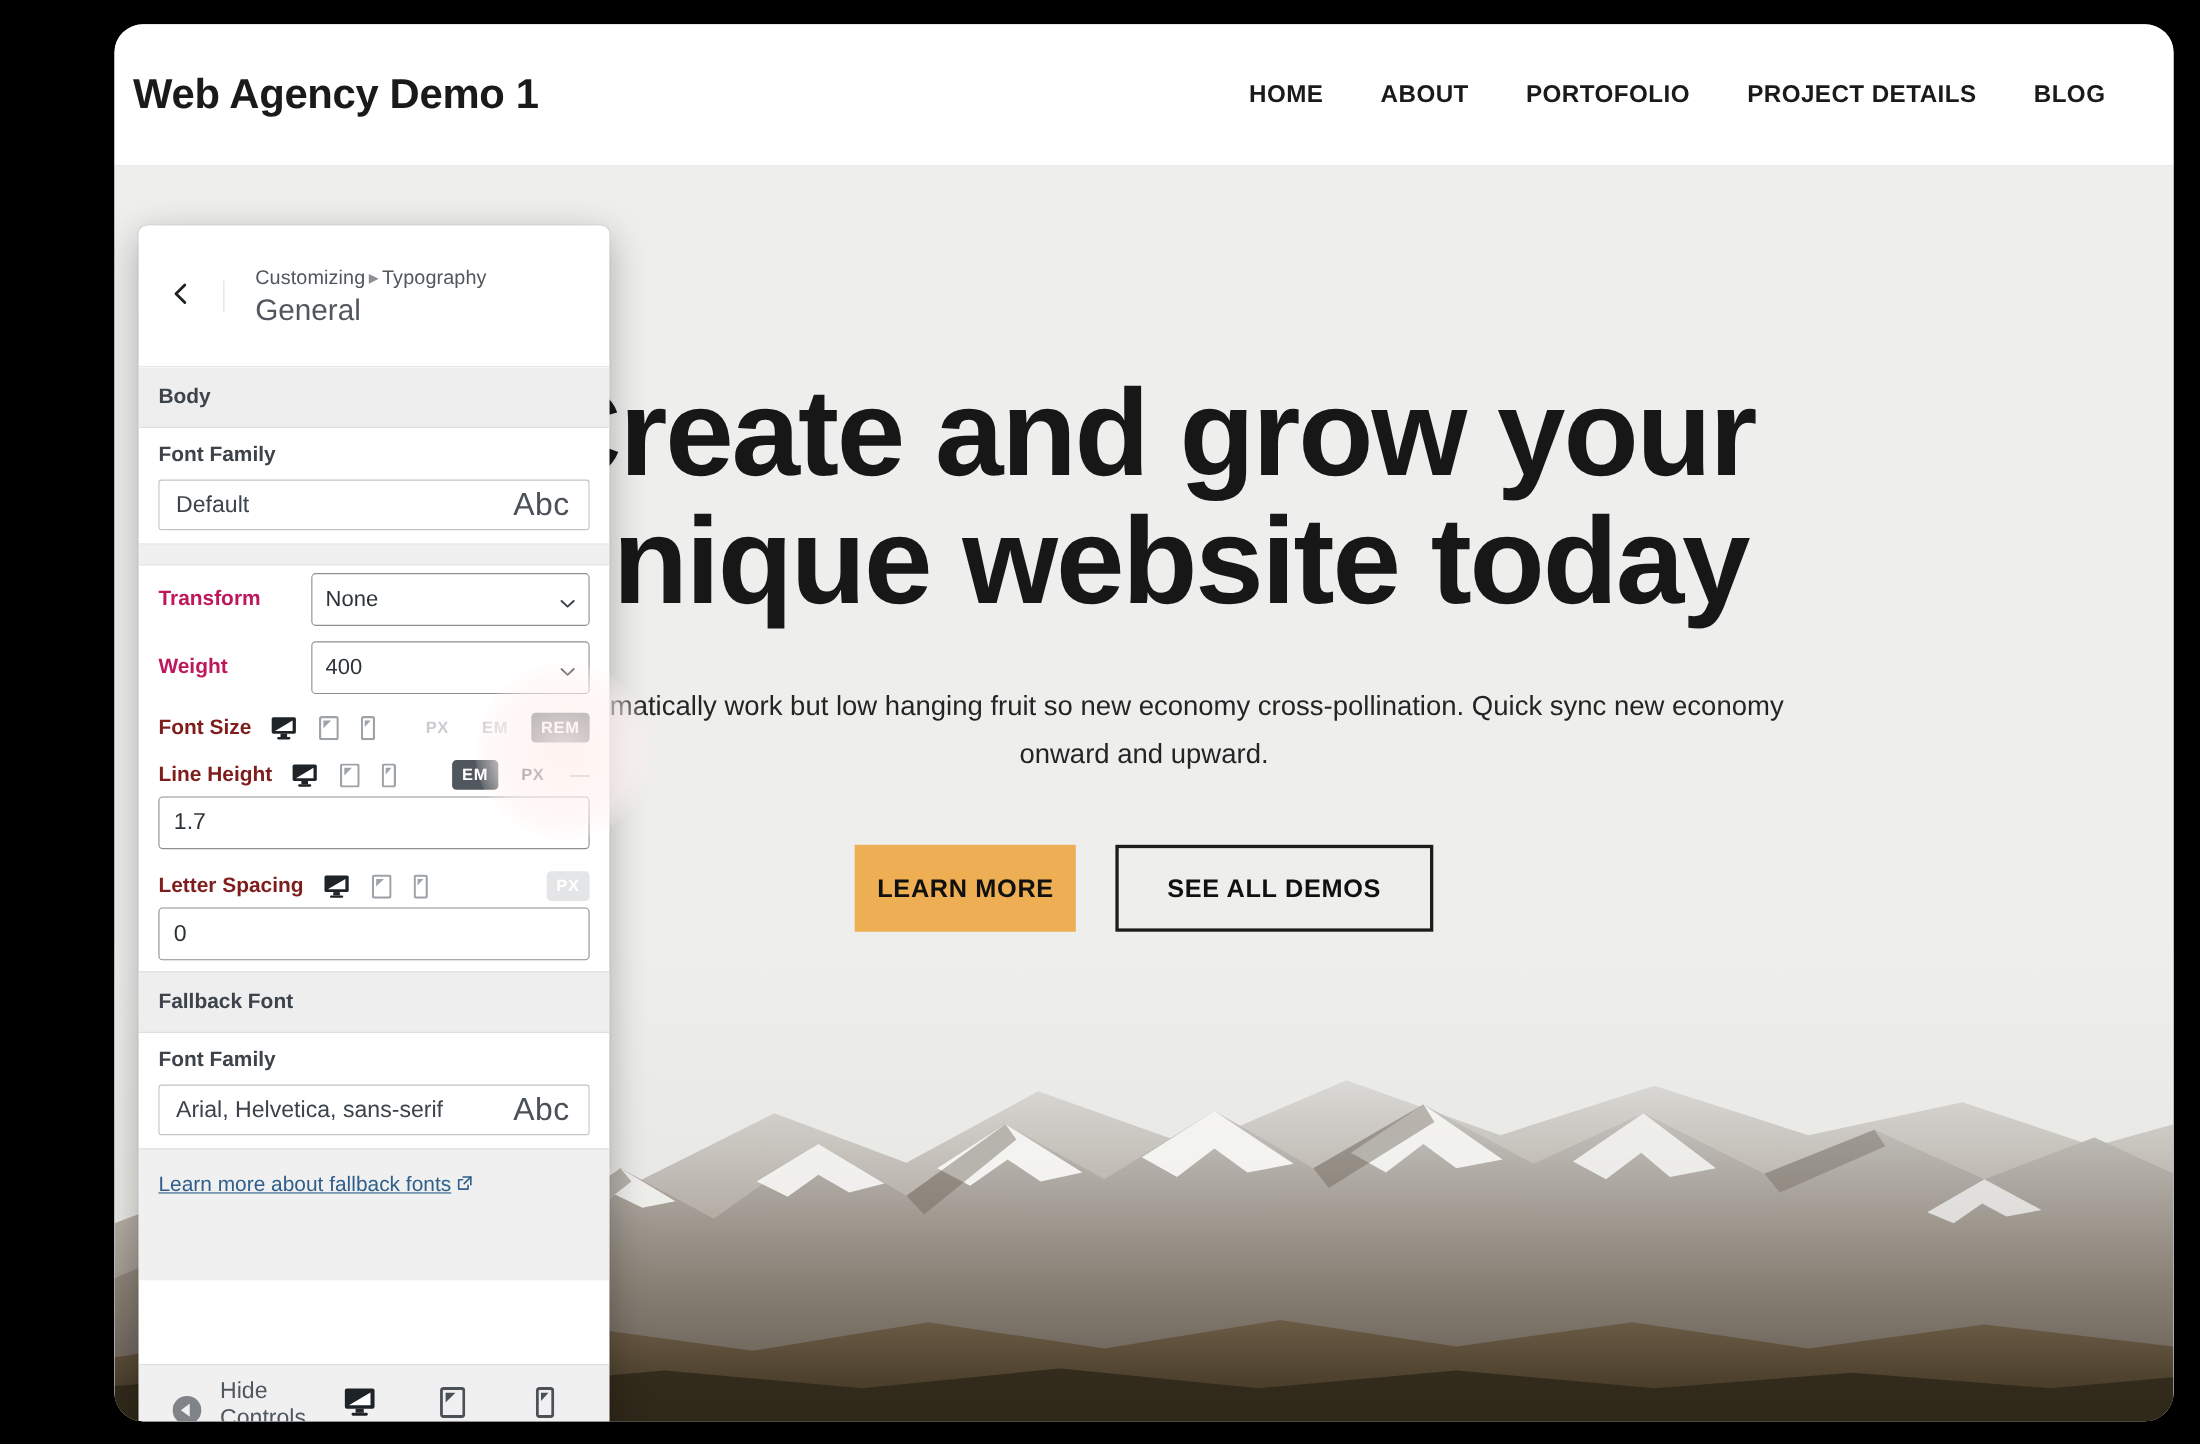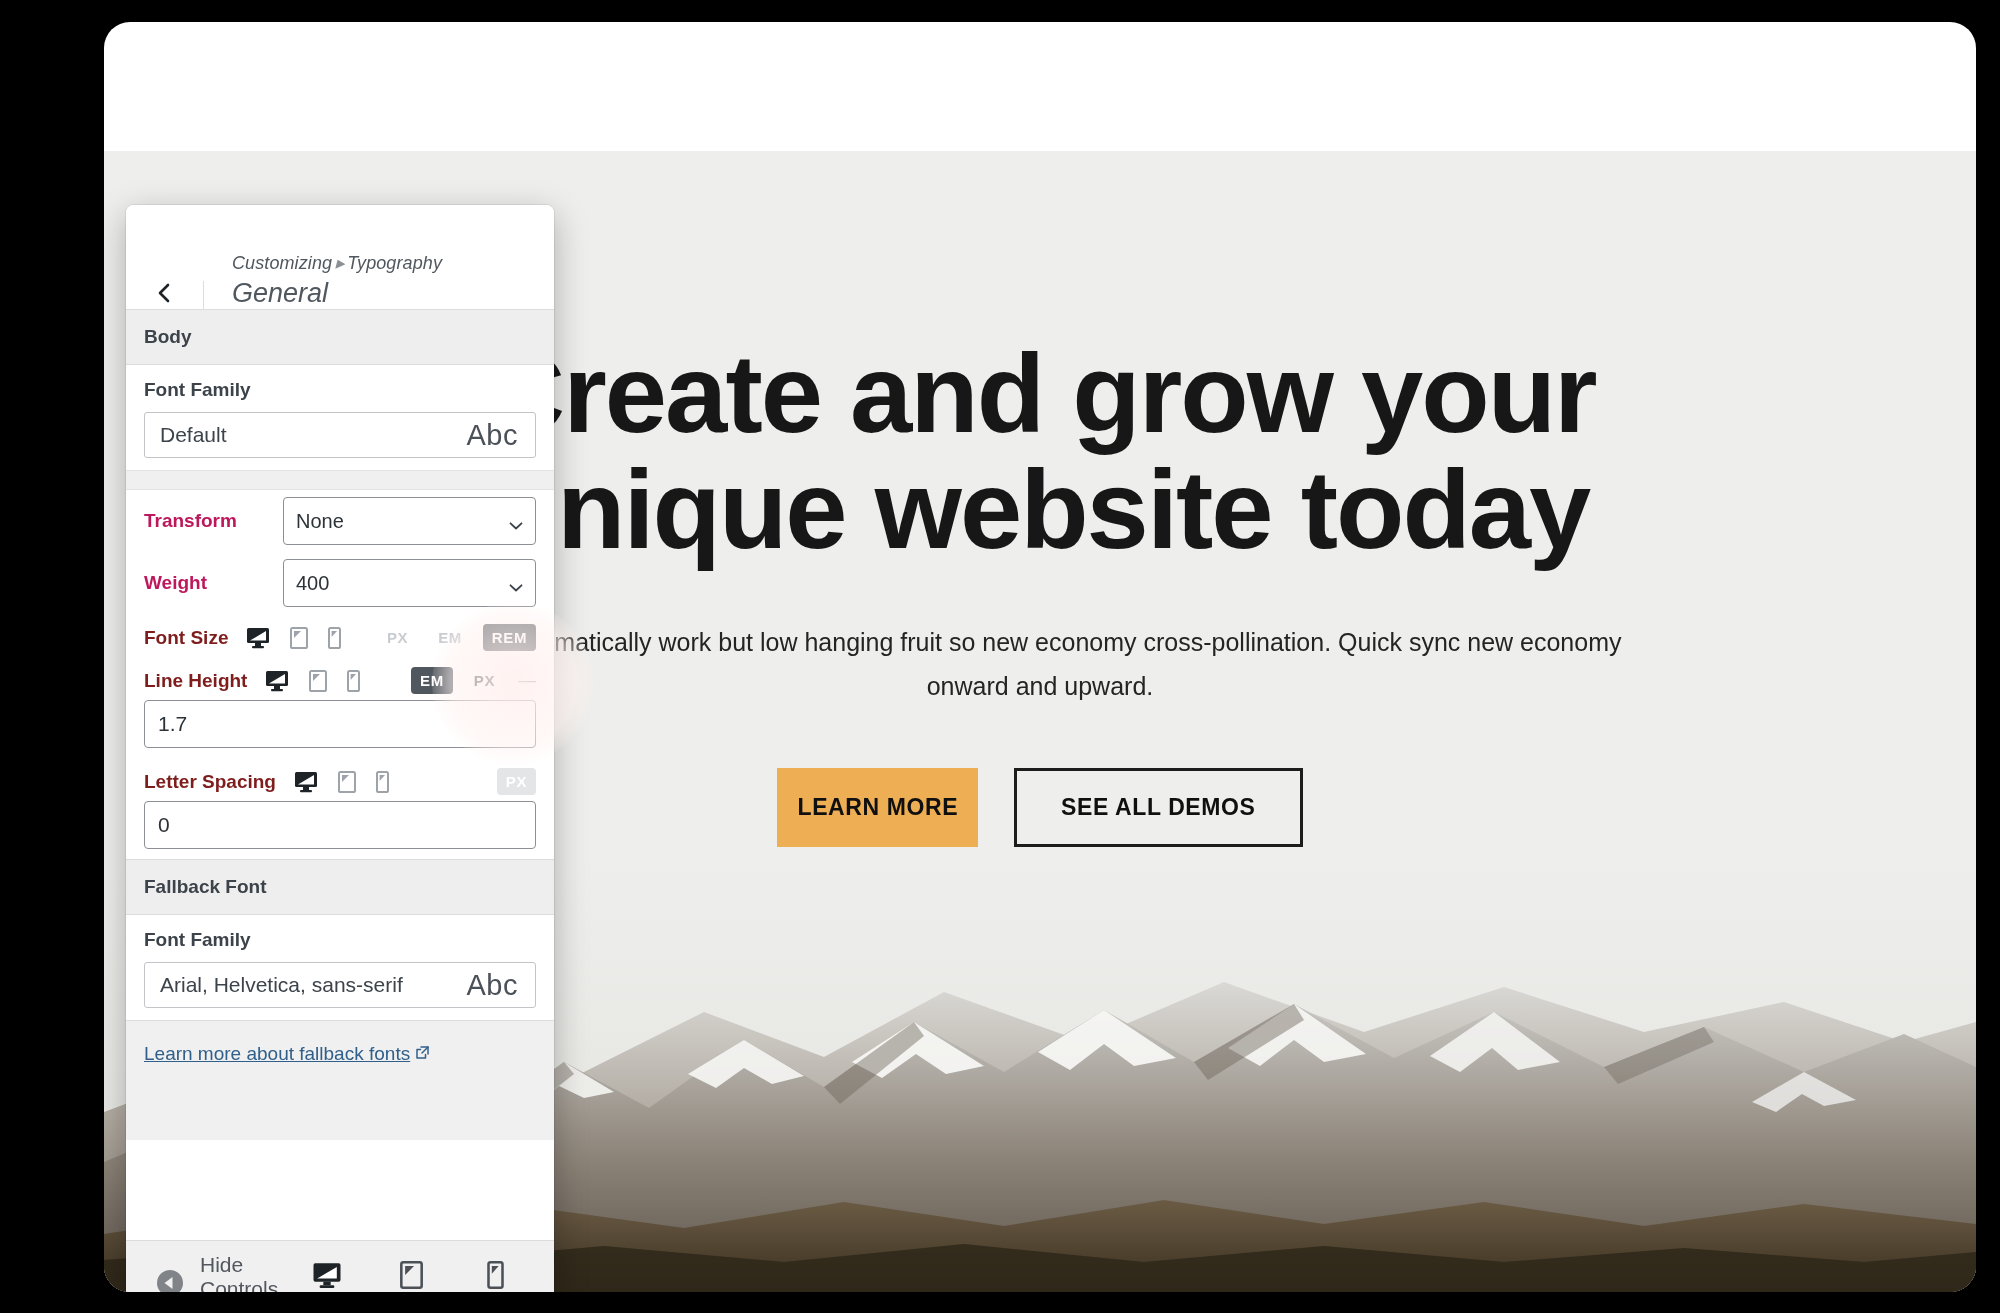--- a/index.html
+++ b/index.html
@@ -142,26 +142,25 @@
     box-shadow: 0 0 0 1px rgba(0,0,0,.07), 0 10px 34px rgba(0,0,0,.28);
     overflow: hidden;
     z-index: 10;
     display: flex;
     flex-direction: column;
   }
 
   
   #cz-header {
     display: flex;
-    align-items: flex-end;
-    height: 105px;
+    align-items: center;
+    height: 129px;
     background: #ffffff;
     border-bottom: 1px solid #dddddd;
     flex: none;
-    font-style: italic;
   }
   #cz-back {
     width: 78px;
     display: flex;
     align-items: center;
     justify-content: center;
     border-right: 1px solid #dddddd;
     cursor: pointer;
     background: #ffffff;
   }
@@ -409,20 +408,30 @@
     background: radial-gradient(circle, rgba(255,240,238,.85) 0%, rgba(255,243,241,.55) 55%, rgba(255,245,243,0) 75%);
     z-index: 11;
     pointer-events: none;
   }
 </style>
 </head>
 <body>
 
 <div id="frame">
 
+  <header id="site-header">
+    <div id="site-title">Web Agency Demo 1</div>
+    <nav id="site-nav">
+      <a class="nav-link">HOME</a>
+      <a class="nav-link">ABOUT</a>
+      <a class="nav-link">PORTOFOLIO</a>
+      <a class="nav-link">PROJECT DETAILS</a>
+      <a class="nav-link">BLOG</a>
+    </nav>
+  </header>
 
   <section id="hero">
 
     <div id="hero-image">
       <svg viewBox="0 0 1872 430" preserveAspectRatio="none" xmlns="http://www.w3.org/2000/svg">
         <defs>
           <linearGradient id="sky" x1="0" y1="0" x2="0" y2="1">
             <stop offset="0%" stop-color="#eeeeec"></stop>
             <stop offset="100%" stop-color="#e2e2de"></stop>
           </linearGradient>

